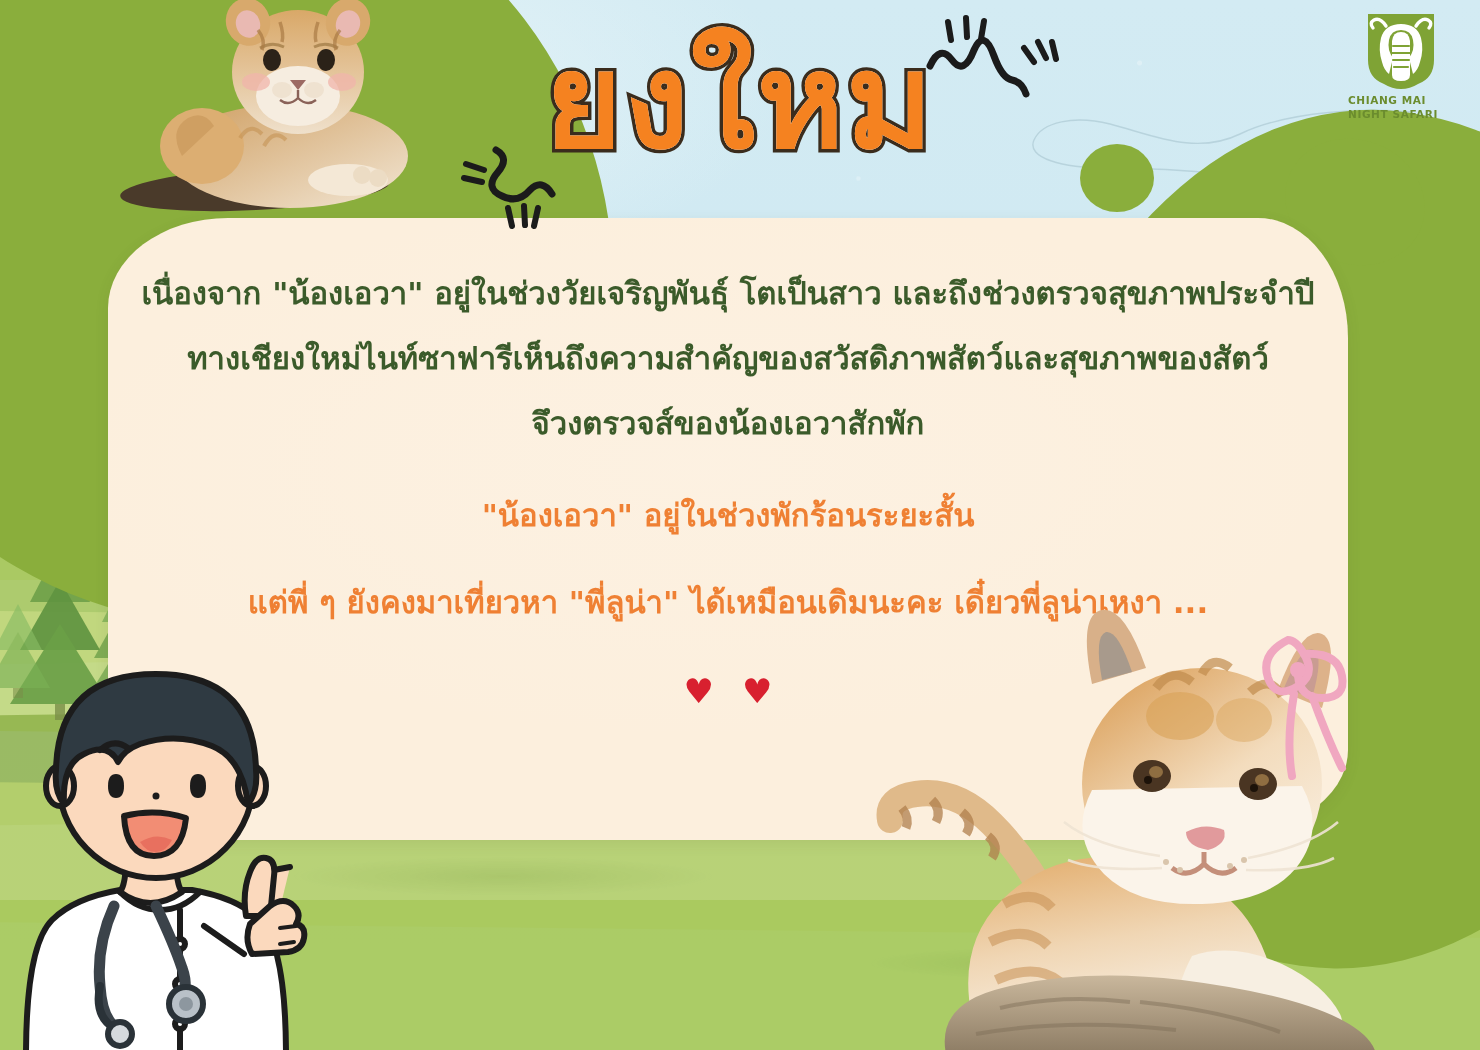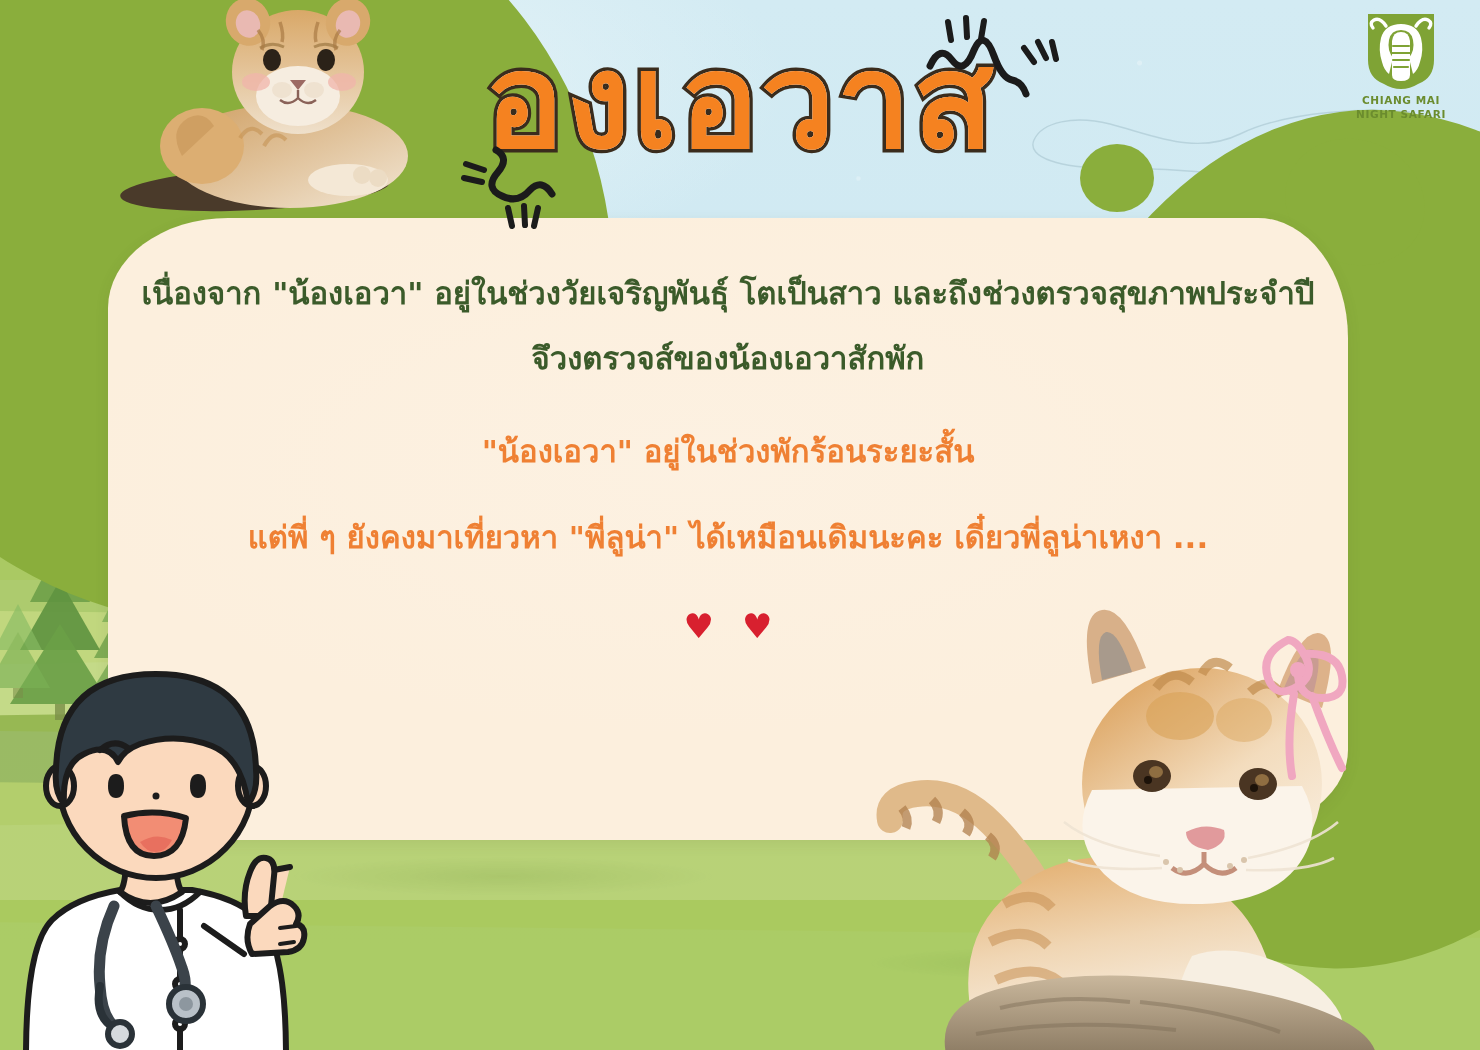--- a/index.html
+++ b/index.html
@@ -104,21 +104,21 @@
     font-weight:bold;margin:0 0 22px;
   }
   .green{color:#3b5b2a;font-size:31px;line-height:1.38;}
   .orange{color:#ef8033;font-size:31px;line-height:1.38;}
   .gap-a{height:28px;}
   .gap-b{height:22px;}
   .final{color:#3b5b2a;font-size:31px;display:flex;align-items:center;justify-content:center;gap:28px;}
   .heart{color:#d8202f;font-size:34px;line-height:1;}
 
   
-  .logo{position:absolute;right:26px;top:12px;width:106px;text-align:center;z-index:45;}
+  .logo{position:absolute;right:26px;top:12px;width:106px;text-align:left;z-index:45;}
   .logo-mark{width:74px;height:78px;margin:0 auto 4px;position:relative;}
   .logo-txt{font-size:10.5px;font-weight:bold;color:#6b8c2e;letter-spacing:.6px;line-height:1.32;}
 
   
   .cub{position:absolute;left:130px;top:-4px;width:310px;height:230px;z-index:35;}
   .rock-cub{position:absolute;left:120px;top:168px;width:270px;height:42px;background:#4a3a2a;
     border-radius:50%;transform:rotate(-3deg);z-index:34;}
 
   
   .vet{position:absolute;left:8px;bottom:-6px;width:390px;height:446px;z-index:38;}
@@ -232,41 +232,42 @@
     <path d="M106,40 l10,14 M120,34 l8,16 M134,34 l4,17" stroke="#1b1b1b" stroke-width="6" stroke-linecap="round"></path>
   </svg>
 
   <svg class="squiggle sq-left" width="140" height="100" viewBox="0 0 140 100">
     <path d="M44,18 q14,8 2,22 q-14,16 4,24 q16,8 28,-6 q12,-12 22,4" stroke="#1b1b1b" stroke-width="7" fill="none" stroke-linecap="round"></path>
     <path d="M14,32 l18,6 M12,46 l18,4" stroke="#1b1b1b" stroke-width="6" stroke-linecap="round"></path>
     <path d="M56,76 l4,18 M72,74 l1,19 M86,76 l-4,18" stroke="#1b1b1b" stroke-width="6" stroke-linecap="round"></path>
   </svg>
 
   <div class="title-wrap">
-    <span class="title">องเอวาส</span>
+    <span class="title">ยงใหม</span>
   </div>
 
   <div class="logo">
     <div class="logo-mark">
       <svg viewBox="0 0 74 78" width="74" height="78">
         <path d="M4,2 h66 v46 q0,18 -16,24 q-8,5 -17,5 q-9,0 -17,-5 q-16,-6 -16,-24 z" fill="#7fa335"></path>
         <path d="M37,12 q-16,0 -20,14 q-3,12 1,24 q2,8 7,12 l4,-16 q-6,-8 -4,-18 q2,-10 12,-10
                  q10,0 12,10 q2,10 -4,18 l4,16 q5,-4 7,-12 q4,-12 1,-24 q-4,-14 -20,-14 z" fill="#ffffff"></path>
         <path d="M37,20 q-8,0 -9,9 l0,34 q0,6 9,6 q9,0 9,-6 l0,-34 q-1,-9 -9,-9 z" fill="#ffffff"></path>
         <path d="M29,34 h16 M28,41 h18 M29,48 h16 M30,55 h14" stroke="#7fa335" stroke-width="2.1" fill="none" stroke-linecap="round"></path>
         <path d="M22,14 q-6,-9 -12,-6 q-5,3 -1,8" stroke="#ffffff" stroke-width="3.4" fill="none" stroke-linecap="round"></path>
         <path d="M52,14 q6,-9 12,-6 q5,3 1,8" stroke="#ffffff" stroke-width="3.4" fill="none" stroke-linecap="round"></path>
       </svg>
     </div>
     <div class="logo-txt">CHIANG MAI</div>
     <div class="logo-txt">NIGHT SAFARI</div>
   </div>
 
   <div class="content">
     <p class="ln green">เนื่องจาก "น้องเอวา" อยู่ในช่วงวัยเจริญพันธุ์ โตเป็นสาว และถึงช่วงตรวจสุขภาพประจำปี</p>
+    <p class="ln green">ทางเชียงใหม่ไนท์ซาฟารีเห็นถึงความสำคัญของสวัสดิภาพสัตว์และสุขภาพของสัตว์</p>
     <p class="ln green">จึวงตรวจส์ของน้องเอวาสักพัก</p>
     <div class="gap-a"></div>
     <p class="ln orange">"น้องเอวา" อยู่ในช่วงพักร้อนระยะสั้น</p>
     <div class="gap-b"></div>
     <p class="ln orange">แต่พี่ ๆ ยังคงมาเที่ยวหา "พี่ลูน่า" ได้เหมือนเดิมนะคะ เดี๋ยวพี่ลูน่าเหงา ...</p>
     <div class="gap-a"></div>
     <div class="ln final">
       <span class="heart">♥</span>
       <span class="heart">♥</span>
     </div>

